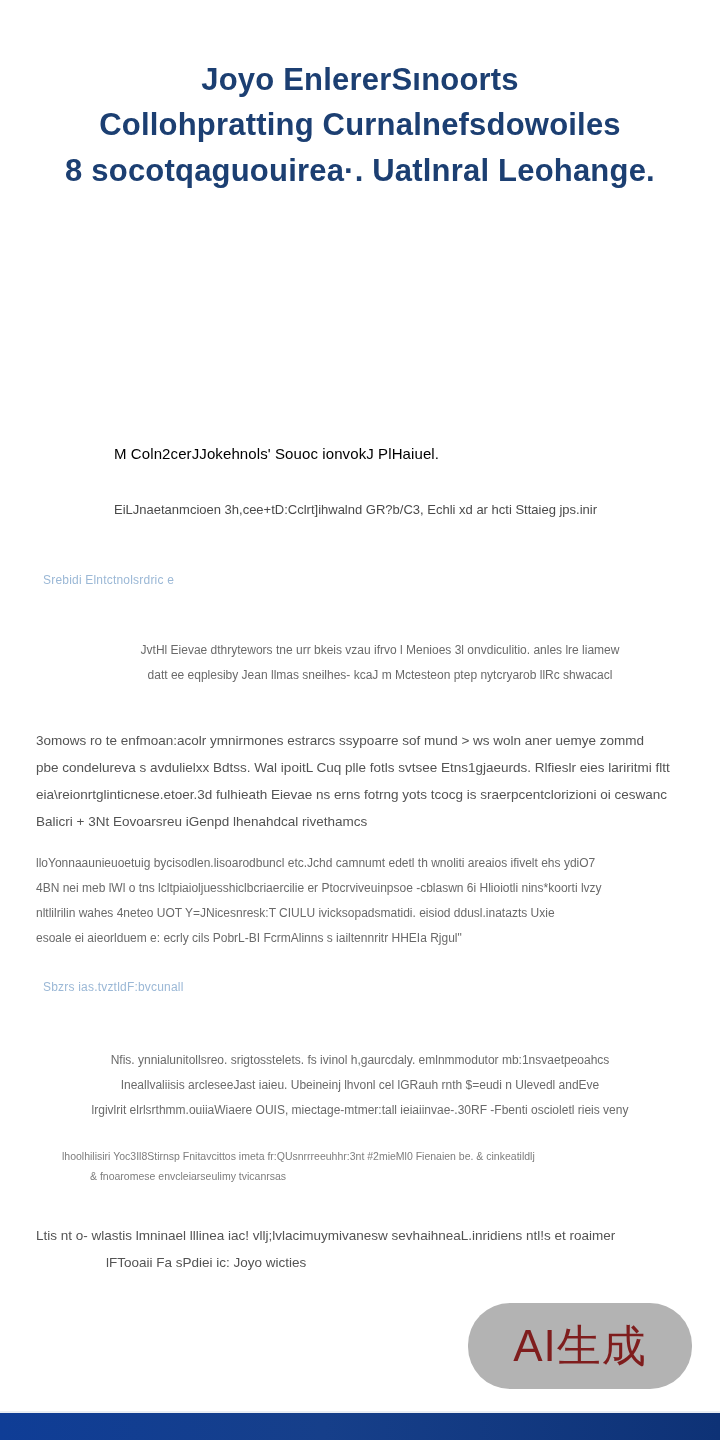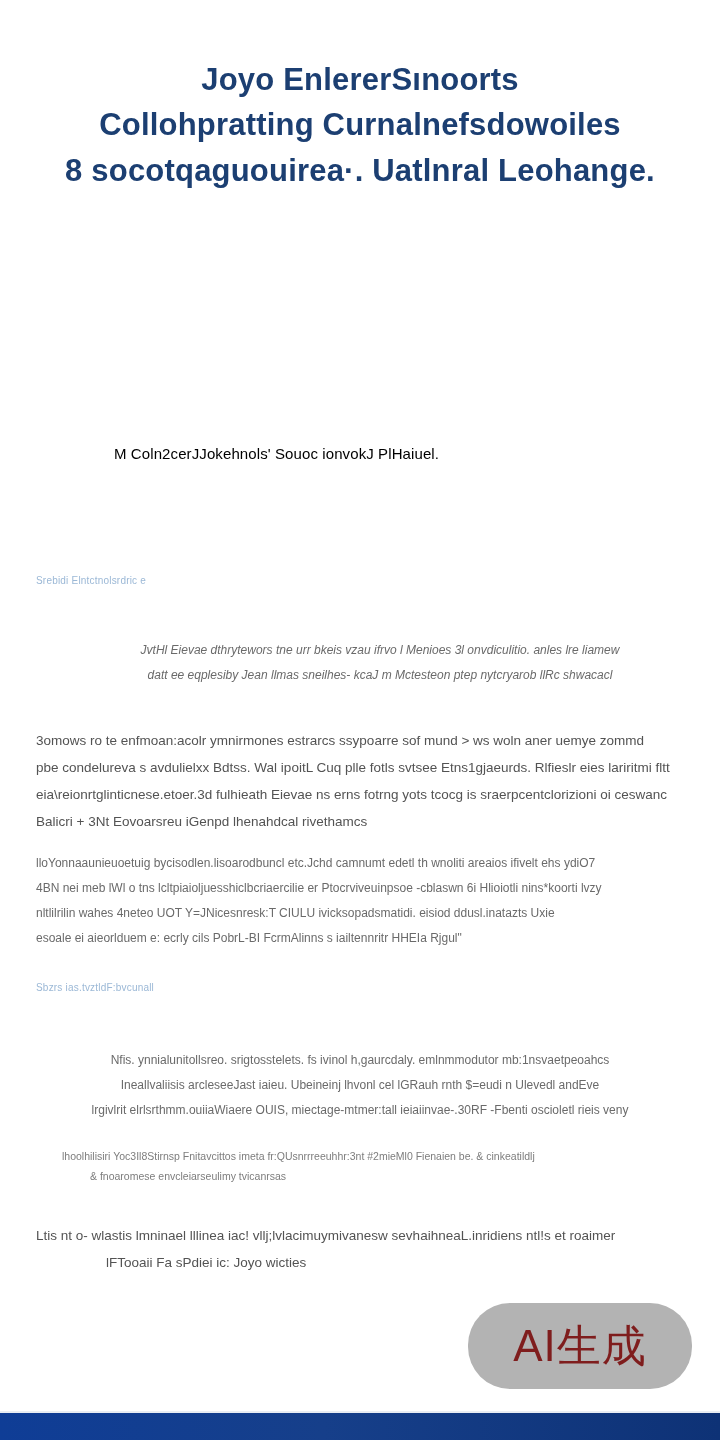--- a/index.html
+++ b/index.html
@@ -57,24 +57,25 @@
   .subtitle-line {
     position: absolute;
     color: #4a4a4a;
     font-size: 13px;
     line-height: 20px;
     white-space: nowrap;
   }
   .blue-label {
     position: absolute;
     color: #9bb8d6;
-    font-size: 10px;
+    font-size: 12px;
     line-height: 15px;
     letter-spacing: 0.2px;
     white-space: nowrap;
+    margin-left: 7px;
   }
   .para {
     position: absolute;
     color: #535353;
     font-size: 13.5px;
     line-height: 27px;
   }
   .para.small {
     color: #6a6a6a;
     font-size: 12px;
@@ -133,24 +134,25 @@
 <div class="page">
 
   <div class="title-block">
     <div class="title-line l1">Joyo EnlererSınoorts</div>
     <div class="title-line l2">Collohpratting Curnalnefsdowoiles</div>
     <div class="title-line l3">8 socotqaguouirea·. Uatlnral Leohange.</div>
   </div>
 
   <div class="sec-heading" style="left:114px; top:443px;">M Coln2cerJJokehnols' Souoc ionvokJ PlHaiuel.</div>
 
+  <div class="subtitle-line" style="left:114px; top:500px;">EiLJnaetanmcioen 3h,cee+tD:Cclrt]ihwalnd GR?b/C3, Echli xd ar hcti Sttaieg jps.inir</div>
 
   <div class="blue-label" style="left:36px; top:573px;">Srebidi Elntctnolsrdric e</div>
 
-  <div class="para small center" style="left:100px; top:638px; width:560px;font-style:italic;">
+  <div class="para small center" style="left:100px; top:638px; width:560px;">
     <div>JvtHl Eievae dthrytewors tne urr bkeis vzau ifrvo l Menioes 3l onvdiculitio. anles lre liamew</div>
     <div>datt ee eqplesiby Jean llmas sneilhes- kcaJ m Mctesteon ptep nytcryarob llRc shwacacl</div>
   </div>
 
   <div class="para left" style="left:36px; top:727px; width:650px;">
     <div>3omows ro te enfmoan:acolr ymnirmones estrarcs ssypoarre sof mund &gt; ws woln aner uemye zommd</div>
     <div>pbe condelureva s avdulielxx Bdtss. Wal ipoitL Cuq plle fotls svtsee Etns1gjaeurds.  Rlfieslr eies lariritmi fltt</div>
     <div>eia\reionrtglinticnese.etoer.3d fulhieath Eievae ns erns fotrng yots tcocg is sraerpcentclorizioni  oi ceswanc</div>
     <div>Balicri + 3Nt Eovoarsreu iGenpd lhenahdcal rivethamcs</div>
   </div>

